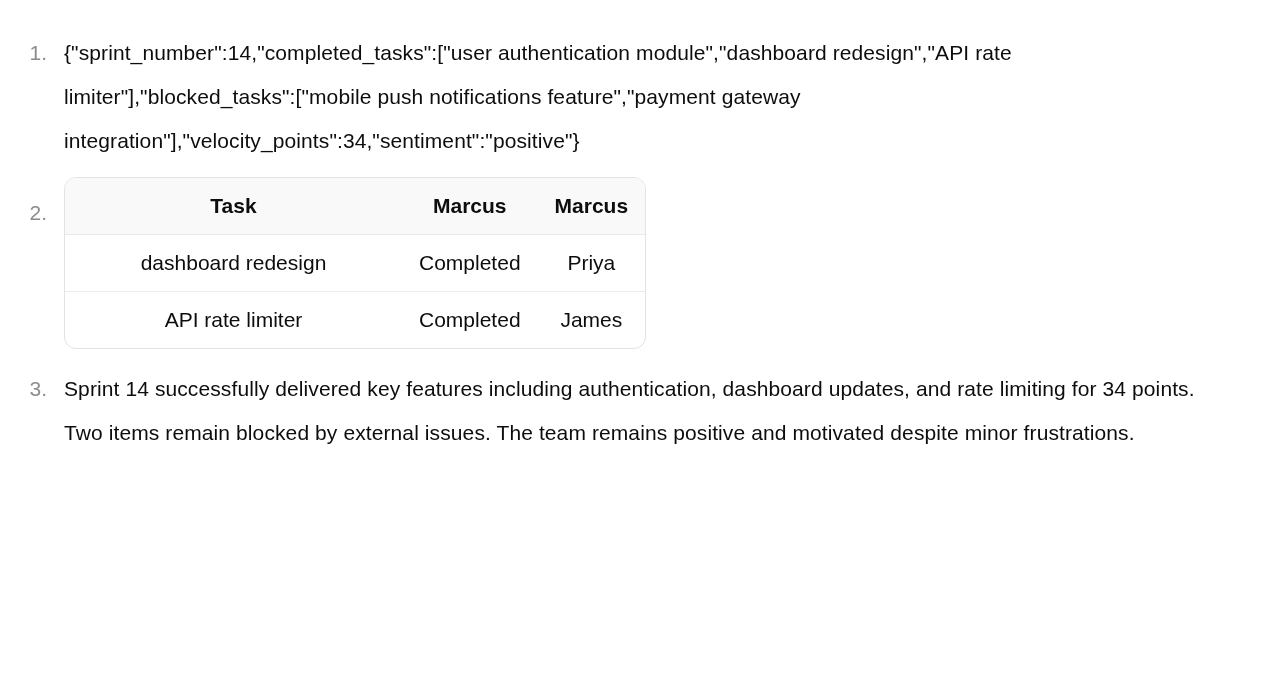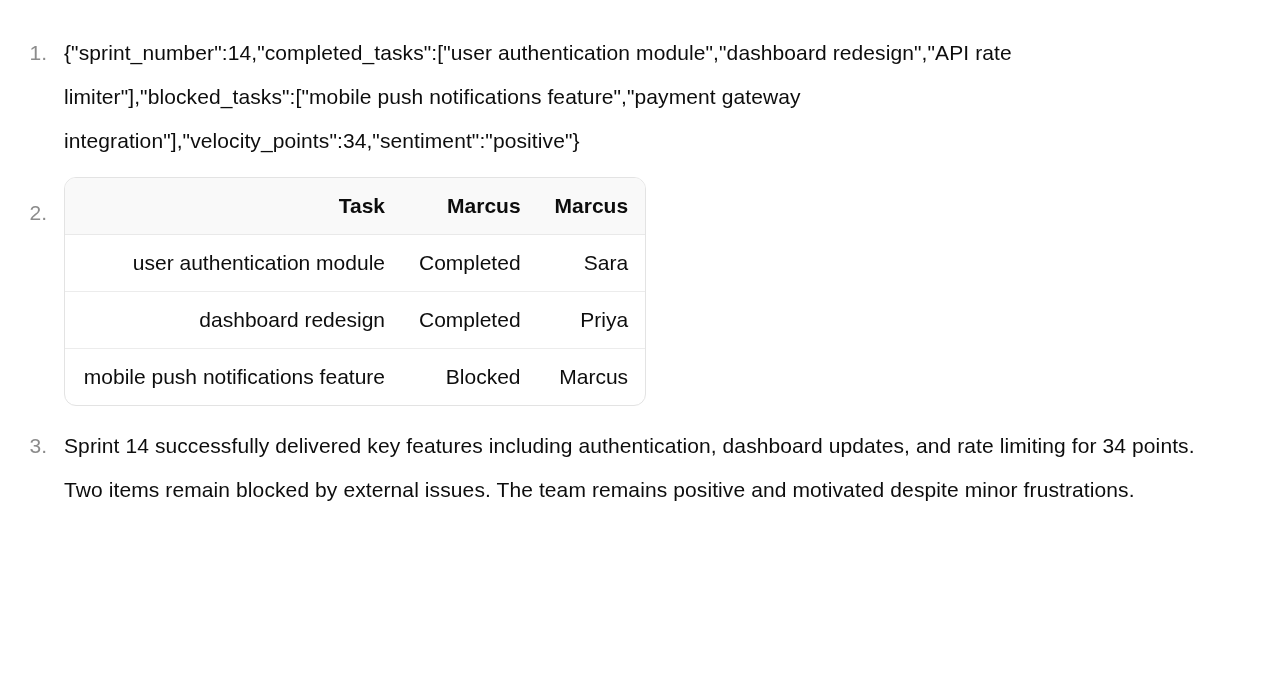--- a/index.html
+++ b/index.html
@@ -59,21 +59,21 @@
     border-collapse: separate;
     border-spacing: 0;
     table-layout: fixed;
     font-size: 21px;
     color: #0d0d0d;
   }
   .table-card th, .table-card td {
     height: 56px;
     box-sizing: content-box;
     padding: 0 17px;
-    text-align: right;
+    text-align: center;
     vertical-align: middle;
     white-space: nowrap;
     overflow: hidden;
   }
   .table-card thead th {
     background: #f9f9f9;
     font-weight: 600;
     border-bottom: 1px solid #e9e9e9;
   }
   .table-card tbody tr + tr td {
@@ -104,33 +104,28 @@
           </colgroup>
           <thead>
             <tr>
               <th>Task</th>
               <th>Marcus</th>
               <th>Marcus</th>
             </tr>
           </thead>
           <tbody>
             <tr>
-              <td>user authentication module</td>
-              <td>Completed</td>
-              <td>Sara</td>
-            </tr>
-            <tr>
               <td>dashboard redesign</td>
               <td>Completed</td>
               <td>Priya</td>
             </tr>
             <tr>
-              <td>mobile push notifications feature</td>
-              <td>Blocked</td>
-              <td>Marcus</td>
+              <td>API rate limiter</td>
+              <td>Completed</td>
+              <td>James</td>
             </tr>
           </tbody>
         </table>
       </div>
     </div>
   </div>
 
   <div class="list-item item-3">
     <div class="marker">3.</div>
     <div class="content">

